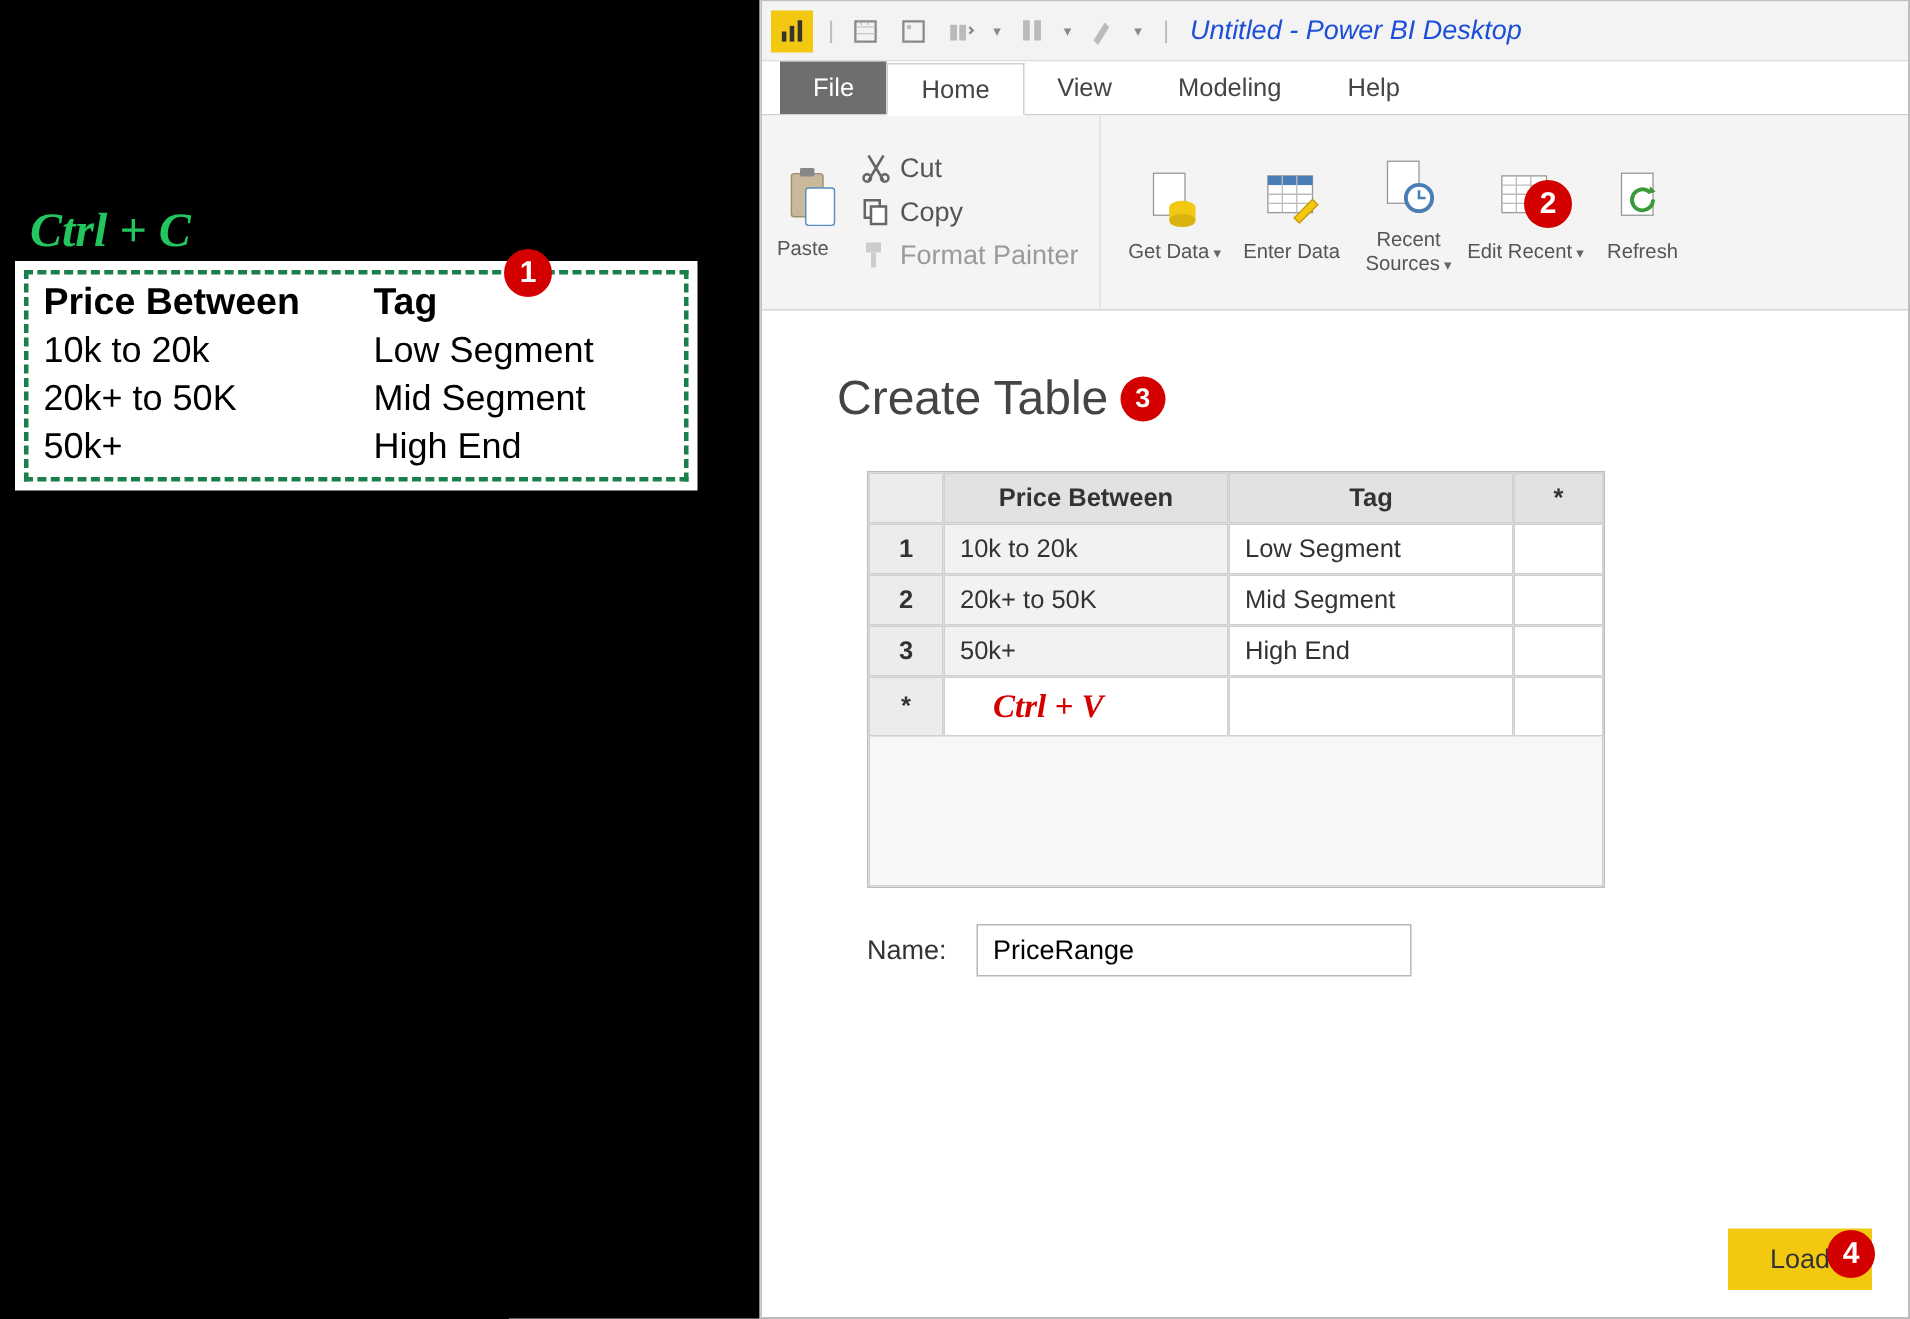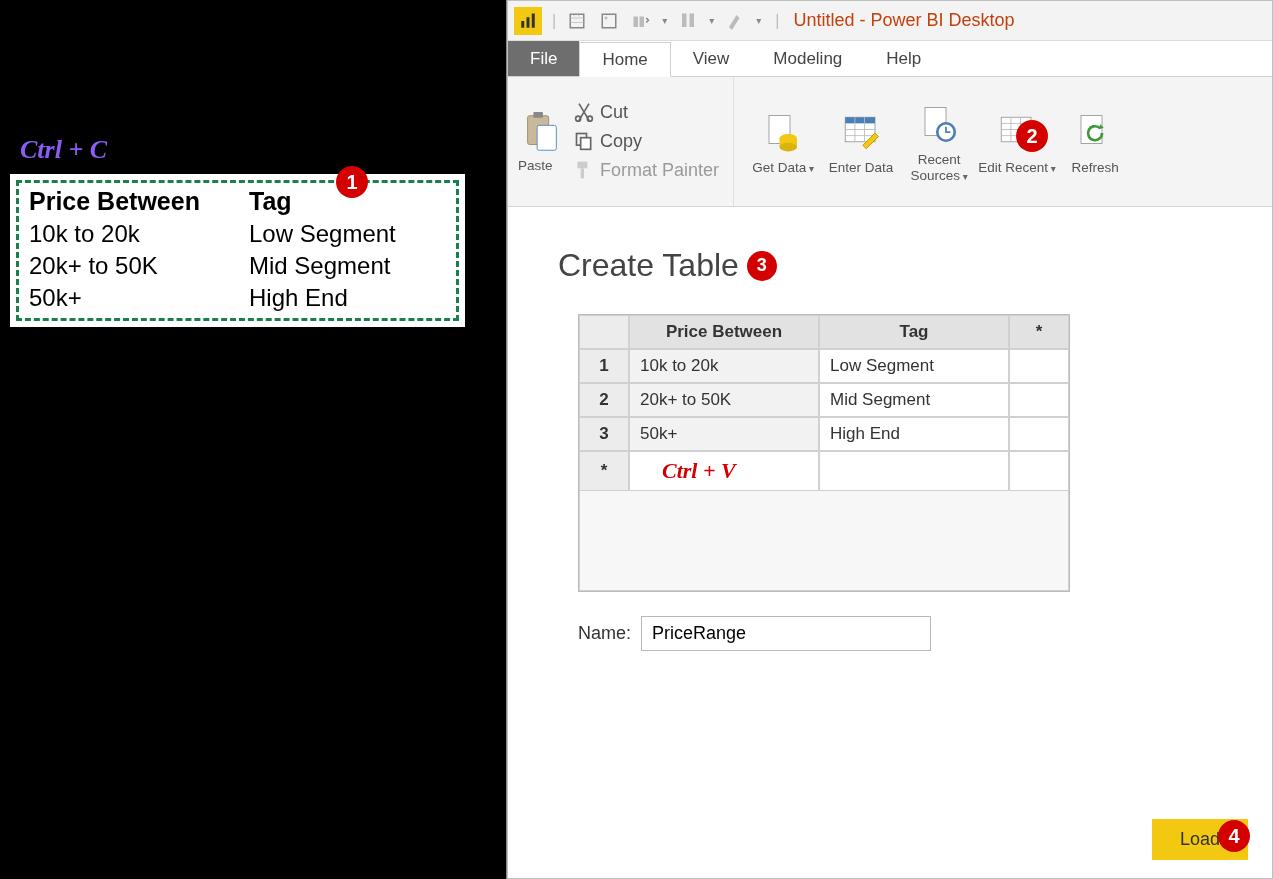--- a/index.html
+++ b/index.html
@@ -14,25 +14,25 @@
   }
   .left-panel {
     position: absolute;
     left: 0; top: 0;
     width: 506px; height: 879px;
     background: #000;
   }
   .copy-annot {
     position: absolute;
     left: 20px; top: 135px;
-    color: #8b5cf6;
+    color: #22c55e;
     font-family: "Comic Sans MS", cursive;
     font-style: italic;
     font-weight: bold;
-    font-size: 26px;
+    font-size: 32px;
   }
   .src-box {
     position: absolute;
     left: 10px; top: 174px;
     width: 455px;
     background: #fff;
     padding: 6px;
   }
   .src-inner {
     border: 3px dashed #1a7f4a;
@@ -87,28 +87,29 @@
   }
   .logo {
     width: 28px; height: 28px;
     background: #f2c811;
     display: flex; align-items: center; justify-content: center;
   }
   .logo svg { width: 18px; height: 18px; }
   .qat { display: flex; align-items: center; gap: 10px; color: #6a6a6a; }
   .qat .sep { color: #bbb; }
   .qat-ico { width: 22px; height: 22px; display:flex; align-items:center; justify-content:center; }
-  .app-title { color: #c2410c; font-size: 18px; margin-left: 4px; }
+  .app-title { color: #1d4ed8; font-size: 18px; margin-left: 4px; font-style: italic; }
   
   .tabs {
     height: 36px;
     display: flex;
     align-items: stretch;
     background: #fff;
     border-bottom: 1px solid #d0d0d0;
+    padding-left: 12px;
   }
   .tab {
     padding: 0 22px;
     display: flex; align-items: center;
     font-size: 17px;
     color: #444;
     cursor: pointer;
   }
   .tab.file {
     background: #6e6e6e;
@@ -205,21 +206,21 @@
   .ghd { background:#e2e2e2; font-weight:700; justify-content:center; }
   .gc1 { width: 190px; }
   .gc2 { width: 190px; }
   .gc3 { width: 60px; justify-content:center; }
   .gfill { background:#f7f7f7; height: 100px; border:1px solid #d0d0d0; border-top:none; }
   .paste-annot {
     color:#d40000; font-family:"Comic Sans MS",cursive; font-style:italic; font-weight:bold; font-size:22px;padding-left:32px;
   }
   .namebar {
     margin: 24px 0 0 20px;
-    display:flex; align-items:center; gap: 10px;
+    display:flex; align-items:center; gap: 20px;
     font-size:18px; color:#333;
   }
   .namebar input {
     border:1px solid #b8b8b8; font-size:18px; padding:6px 10px; width: 290px;
     font-family: inherit;
   }
   .load-btn {
     position:absolute; right: 24px; bottom: 18px;
     background:#f2c811; color:#333;
     padding: 10px 28px; font-size:18px;

